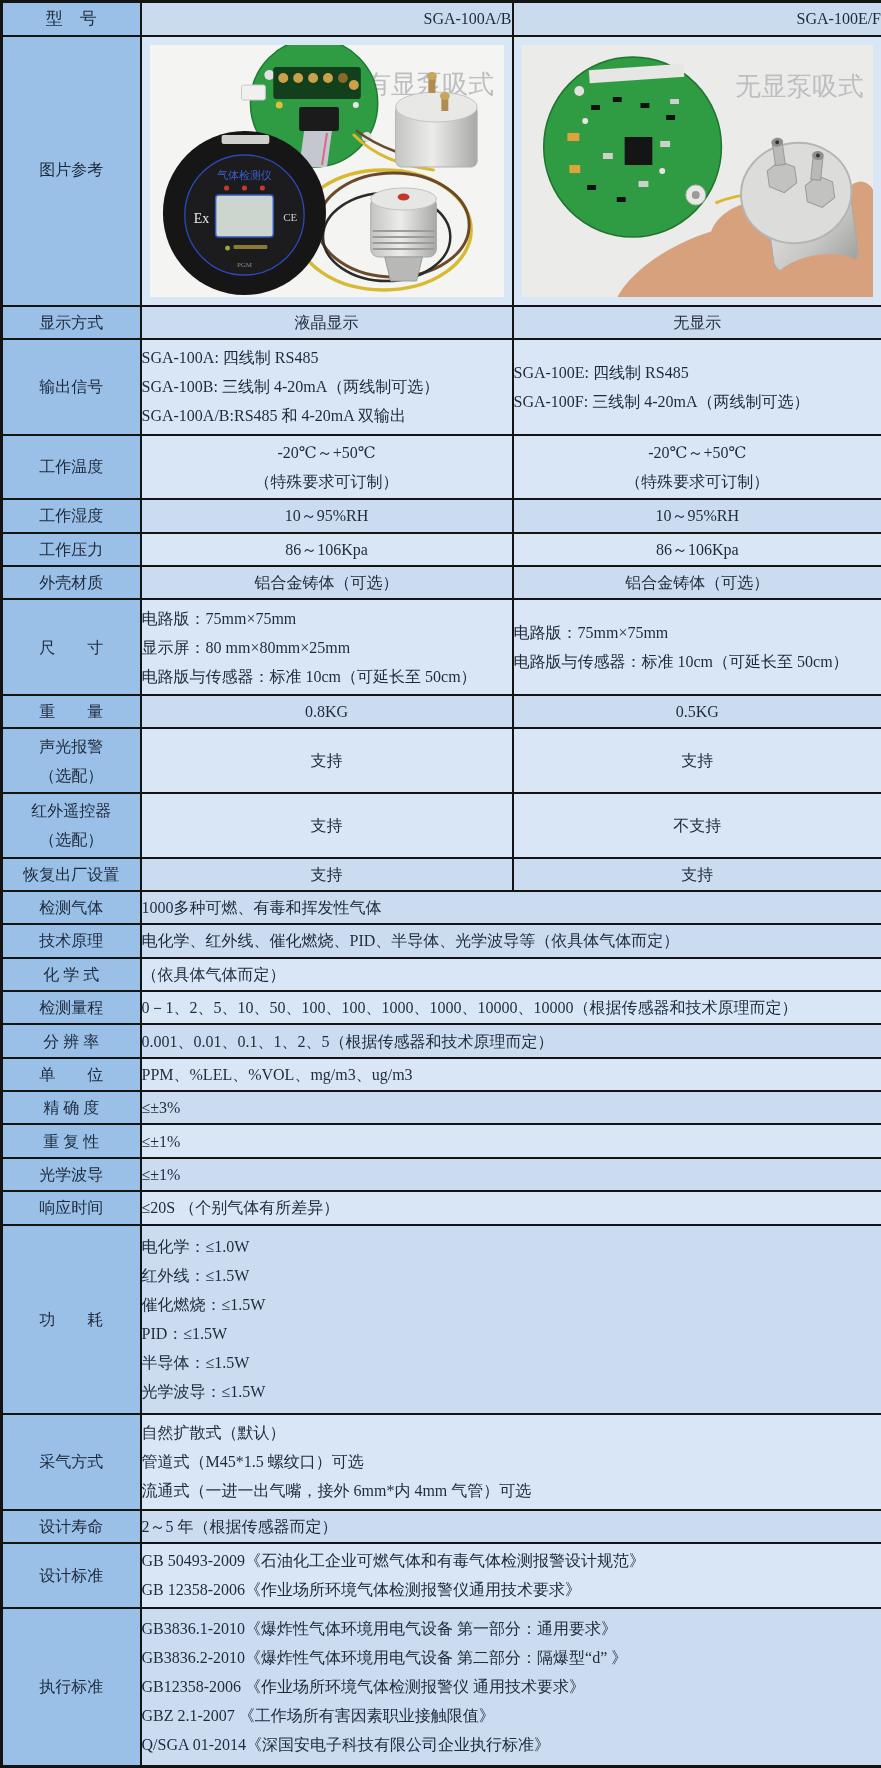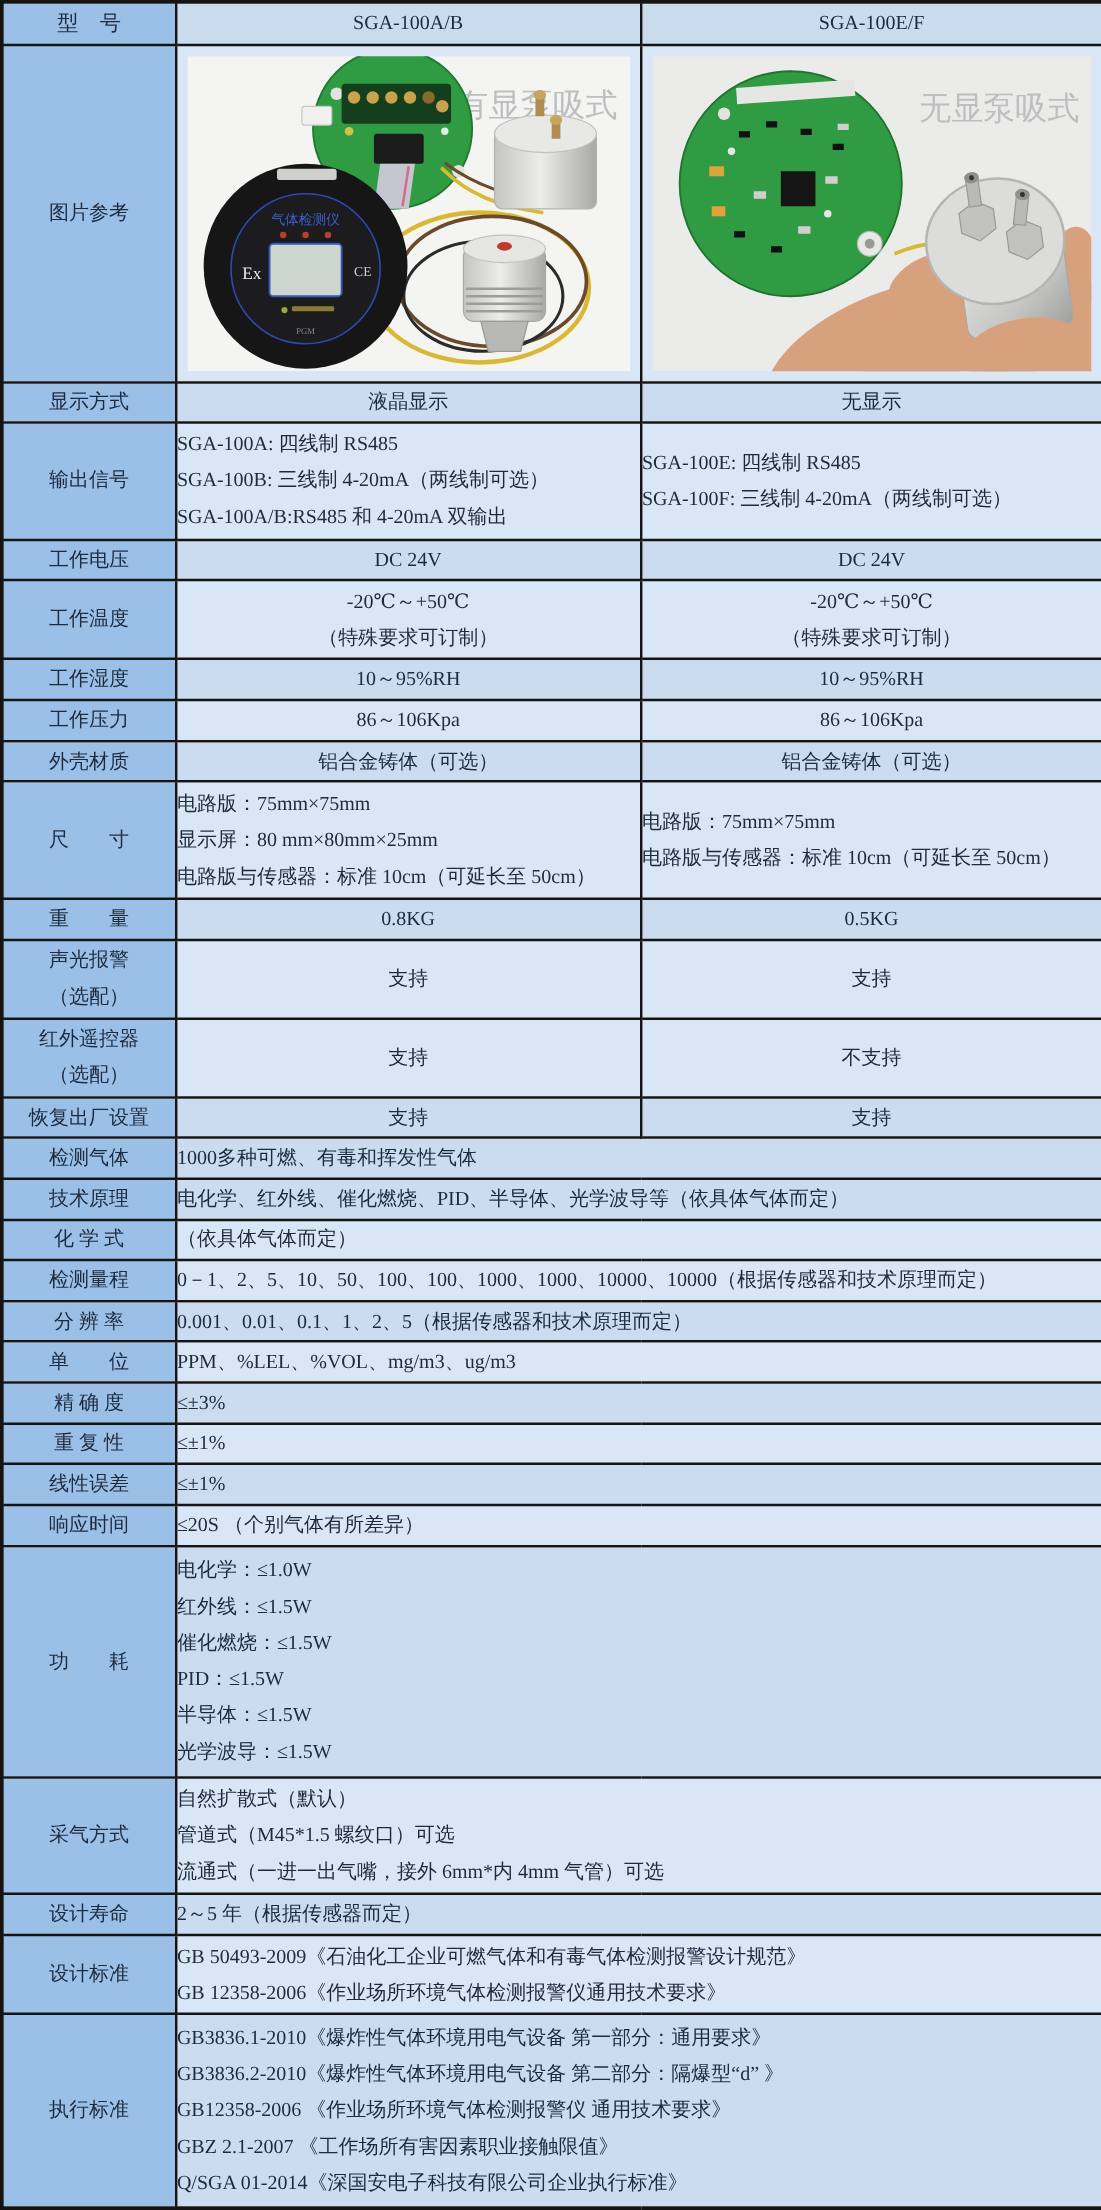--- a/index.html
+++ b/index.html
@@ -10,21 +10,21 @@
   }
   html,body{margin:0;padding:0;background:#ffffff;}
   body{font-family:"Liberation Serif","DejaVu Serif",serif;color:var(--text);}
   .page{width:817px;}
   table.spec{border-collapse:collapse;table-layout:fixed;width:881px;height:1768px;
     border:3px solid var(--border);}
   table.spec td, table.spec th{border:2px solid var(--border);padding:0;overflow:hidden;
     font-weight:normal;font-size:16px;color:var(--text);}
   tr.header-row{height:34px;}
   tr.header-row .label-cell{font-size:17px;}
-  .model-cell{background:var(--header-model-bg);text-align:center;font-size:16px;}
+  .model-cell{background:var(--header-model-bg);text-align:right;font-size:16px;}
   .label-cell{background:var(--label-bg);text-align:center;vertical-align:middle;}
   .label-cell .line{line-height:29px;}
   .value-cell{vertical-align:middle;}
   .value-cell .line{line-height:29px;white-space:nowrap;}
   .align-center .line{text-align:center;border-radius:10px;}
   .align-left{padding-left:11px;}
   .align-left .line{text-align:left;}
   tr.shade-dark .value-cell{background:var(--row-dark);}
   tr.shade-light .value-cell{background:var(--row-light);}
   tr.image-row{height:268px;}
@@ -213,31 +213,20 @@
           <td class="value-cell align-left">
             <div class="line">SGA-100A: 四线制 RS485</div>
             <div class="line">SGA-100B: 三线制 4-20mA（两线制可选）</div>
             <div class="line">SGA-100A/B:RS485 和 4-20mA 双输出</div>
           </td>
           <td class="value-cell align-left">
             <div class="line">SGA-100E: 四线制 RS485</div>
             <div class="line">SGA-100F: 三线制 4-20mA（两线制可选）</div>
           </td>
         </tr>
-        <tr class="spec-row shade-dark">
-          <td class="label-cell">
-            <div class="line">工作电压</div>
-          </td>
-          <td class="value-cell align-center">
-            <div class="line">DC 24V</div>
-          </td>
-          <td class="value-cell align-center">
-            <div class="line">DC 24V</div>
-          </td>
-        </tr>
         <tr class="spec-row shade-light">
           <td class="label-cell">
             <div class="line">工作温度</div>
           </td>
           <td class="value-cell align-center">
             <div class="line">-20℃～+50℃</div>
             <div class="line">（特殊要求可订制）</div>
           </td>
           <td class="value-cell align-center">
             <div class="line">-20℃～+50℃</div>
@@ -396,21 +385,21 @@
         <tr class="spec-row shade-light">
           <td class="label-cell">
             <div class="line">重 复 性</div>
           </td>
           <td class="value-cell align-left" colspan="2">
             <div class="line">≤±1%</div>
           </td>
         </tr>
         <tr class="spec-row shade-dark">
           <td class="label-cell">
-            <div class="line">线性误差</div>
+            <div class="line">光学波导</div>
           </td>
           <td class="value-cell align-left" colspan="2">
             <div class="line">≤±1%</div>
           </td>
         </tr>
         <tr class="spec-row shade-light">
           <td class="label-cell">
             <div class="line">响应时间</div>
           </td>
           <td class="value-cell align-left" colspan="2">

